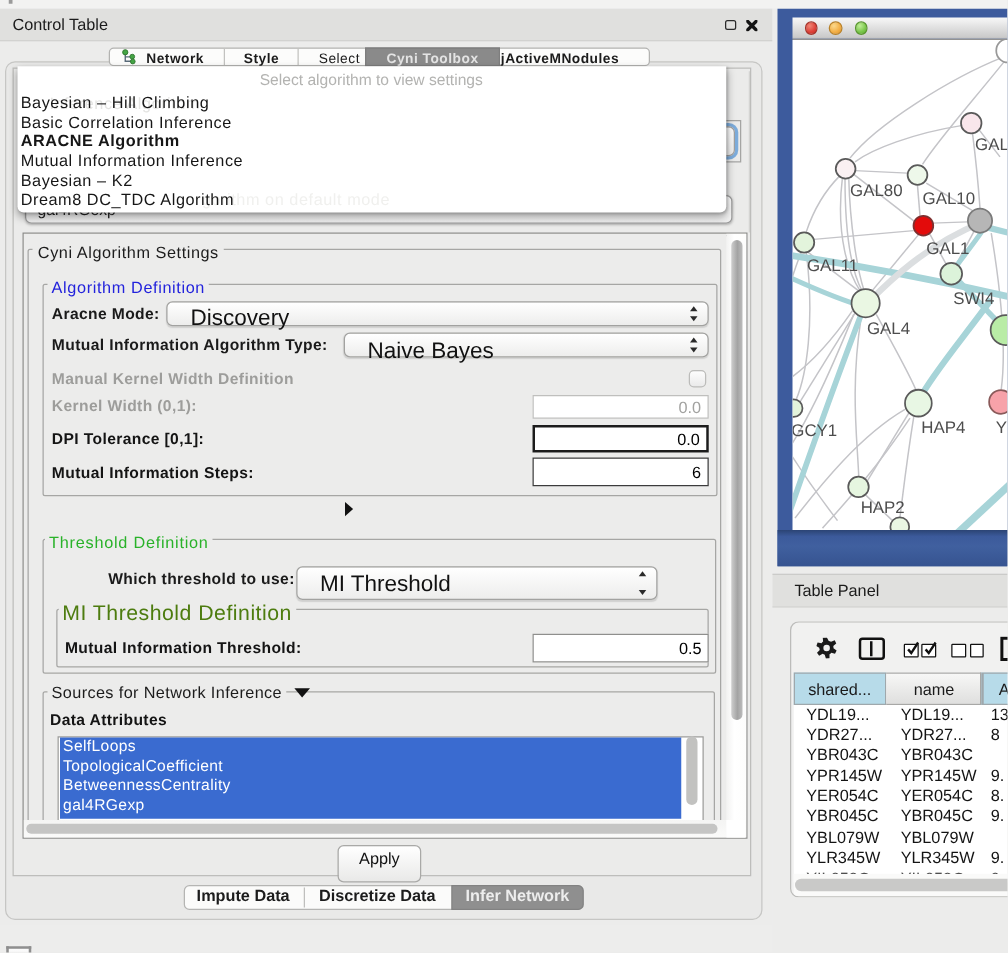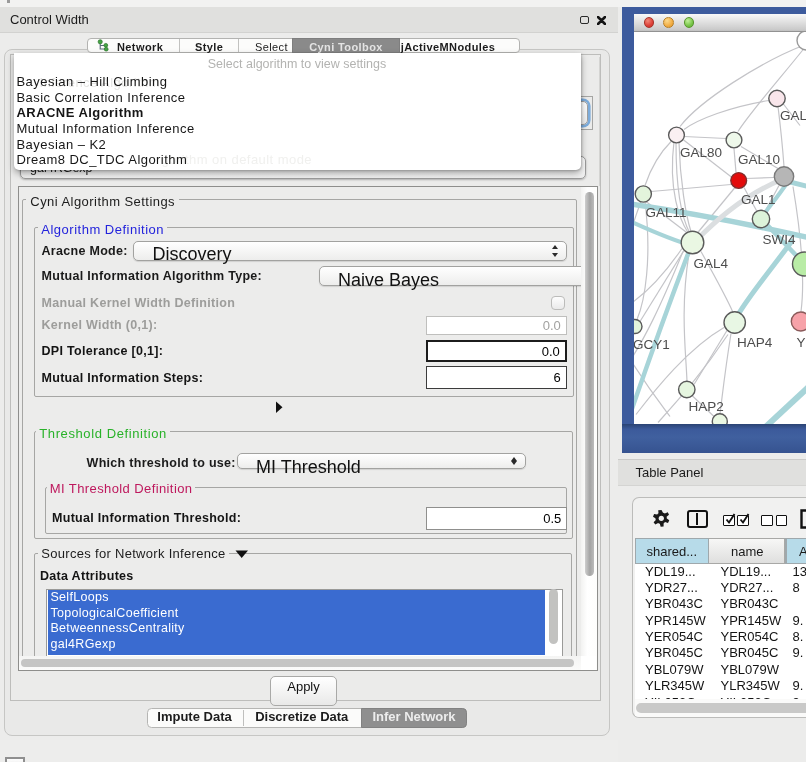--- a/index.html
+++ b/index.html
@@ -9,21 +9,21 @@
 </style>
 </head>
 <body>
 
 <div class="abs" style="left:0;top:0;width:806px;height:7px;background:#f2f2f1;"></div>
 <div class="abs" style="left:7px;top:0;width:3px;height:3px;background:#9a9a9a;"></div>
 
 <div class="abs" style="left:0;top:7px;width:618px;height:733px;background:#ececeb;">
 
   <div class="abs" style="left:0;top:0;width:618px;height:26px;background:#e0e0de;border-bottom:1px solid #d2d2d0;"></div>
-  <div class="abs" style="left:10px;top:5px;font-size:13px;color:#1b1b1b;">Control Width</div>
+  <div class="abs" style="left:10px;top:5px;font-size:13px;color:#1b1b1b;">Control Table</div>
   <div class="abs" style="left:580px;top:8.7px;width:8.6px;height:8.6px;border:1.5px solid #2a2a2a;border-radius:2px;"></div>
   <svg class="abs" style="left:596.5px;top:8.5px;" width="9" height="9" viewBox="0 0 9 9">
       <path d="M1 1 L8 8 M8 1 L1 8" stroke="#141414" stroke-width="2.6" stroke-linecap="round"></path>
     </svg>
 
   <div class="abs" style="left:4px;top:42px;width:606px;height:686.5px;background:#e9e9e8;border:1px solid #c6c6c4;border-radius:8px;"></div>
 
   <div class="abs" style="left:9.5px;top:46.5px;width:591px;height:647px;background:#ebebea;border:1px solid #bdbdbb;"></div>
 
   <div class="abs" style="left:87px;top:30.7px;width:433px;height:15.5px;background:#fcfcfb;border:1px solid #b3b3b1;border-radius:4px;"></div>
@@ -62,21 +62,21 @@
       <div class="abs" style="left:7.5px;top:7px;background:#ececeb;padding:0 4px;font-size:13px;letter-spacing:0.45px;color:#1c1c1c;">Cyni Algorithm Settings</div>
 
       <div class="abs" style="left:15.1px;top:40.5px;width:539.8px;height:169.5px;border:1px solid #a6a6a4;border-radius:2px;"></div>
       <div class="abs" style="left:19.5px;top:35px;background:#ececeb;padding:0 3px;font-size:13px;letter-spacing:0.5px;color:#2323dc;">Algorithm Definition</div>
 
       <div class="abs lb" style="left:22.7px;top:57px;">Aracne Mode:</div>
       <div class="abs combo" style="left:114.7px;top:54px;width:433.5px;height:20px;">
         <span>Discovery</span>
       </div>
       <div class="abs lb" style="left:22.7px;top:82.5px;">Mutual Information Algorithm Type:</div>
-      <div class="abs combo" style="left:256.2px;top:79.5px;width:292px;height:20px;margin-left:44px;">
+      <div class="abs combo" style="left:256.2px;top:79.5px;width:292px;height:20px;">
         <span>Naive Bayes</span>
       </div>
 
       <div class="abs lb" style="left:22.7px;top:109px;color:#9d9d9b;">Manual Kernel Width Definition</div>
       <div class="abs" style="left:532.2px;top:109.5px;width:14px;height:14px;border:1px solid #bcbcba;border-radius:4px;background:linear-gradient(#fdfdfd,#eaeaea);"></div>
 
       <div class="abs lb" style="left:22.7px;top:131.5px;color:#9d9d9b;">Kernel Width (0,1):</div>
       <div class="abs field" style="left:407.6px;top:129.4px;width:140.4px;height:18.7px;border:1px solid #bfbfbd;color:#a2a2a0;">0.0</div>
 
       <div class="abs lb" style="left:22.7px;top:157.5px;color:#141414;">DPI Tolerance [0,1]:</div>
@@ -86,26 +86,26 @@
       <div class="abs field" style="left:407.6px;top:179.5px;width:140.4px;height:22.5px;border:1.5px solid #3c3c3c;color:#000;">6</div>
 
       <svg class="abs" style="left:256.5px;top:214.5px;" width="8" height="12.5" viewBox="0 0 8 12.5">
           <path d="M1 0.5 L7.5 6.2 L1 12 Z" fill="#111"></path>
         </svg>
 
       <div class="abs" style="left:15.2px;top:244.5px;width:539.3px;height:107.5px;border:1px solid #a6a6a4;border-radius:2px;"></div>
       <div class="abs" style="left:17.5px;top:239px;background:#ececeb;padding:0 3px;font-size:13px;letter-spacing:0.6px;color:#29b229;">Threshold Definition</div>
 
       <div class="abs lb" style="left:60px;top:269.3px;width:157px;text-align:right;color:#1a1a1a;">Which threshold to use:</div>
-      <div class="abs combo" style="left:218.2px;top:266.5px;width:289px;height:16px;">
+      <div class="abs combo" style="left:218.2px;top:266.5px;width:289px;height:27px;">
         <span>MI Threshold</span>
       </div>
 
       <div class="abs" style="left:26px;top:300px;width:522.7px;height:47px;border:1px solid #a6a6a4;border-radius:2px;"></div>
-      <div class="abs" style="left:28px;top:294.5px;background:#ececeb;padding:0 3px;font-size:13px;letter-spacing:0.4px;color:#be185d;text-align:center;">MI Threshold Definition</div>
+      <div class="abs" style="left:28px;top:294.5px;background:#ececeb;padding:0 3px;font-size:17px;letter-spacing:0.4px;color:#4d7c0f;text-align:center;">MI Threshold Definition</div>
       <div class="abs lb" style="left:33.2px;top:324.7px;color:#141414;">Mutual Information Threshold:</div>
       <div class="abs field" style="left:407px;top:320px;width:141.5px;height:23.5px;border:1px solid #8f8f8d;color:#000;">0.5</div>
 
       <div class="abs" style="left:15.1px;top:366.5px;width:538px;height:130px;border:1px solid #a6a6a4;border-radius:2px;"></div>
       <div class="abs" style="left:19.5px;top:359px;background:#ececeb;padding:0 3px;font-size:13px;letter-spacing:0.3px;color:#1c1c1c;">Sources for Network Inference</div>
       <svg class="abs" style="left:216px;top:363.5px;" width="13.5" height="8.5" viewBox="0 0 13.5 8.5">
           <path d="M0.5 0.5 L13 0.5 L6.7 8 Z" fill="#111"></path>
         </svg>
       <div class="abs lb" style="left:21.2px;top:382.2px;color:#141414;">Data Attributes</div>
 

